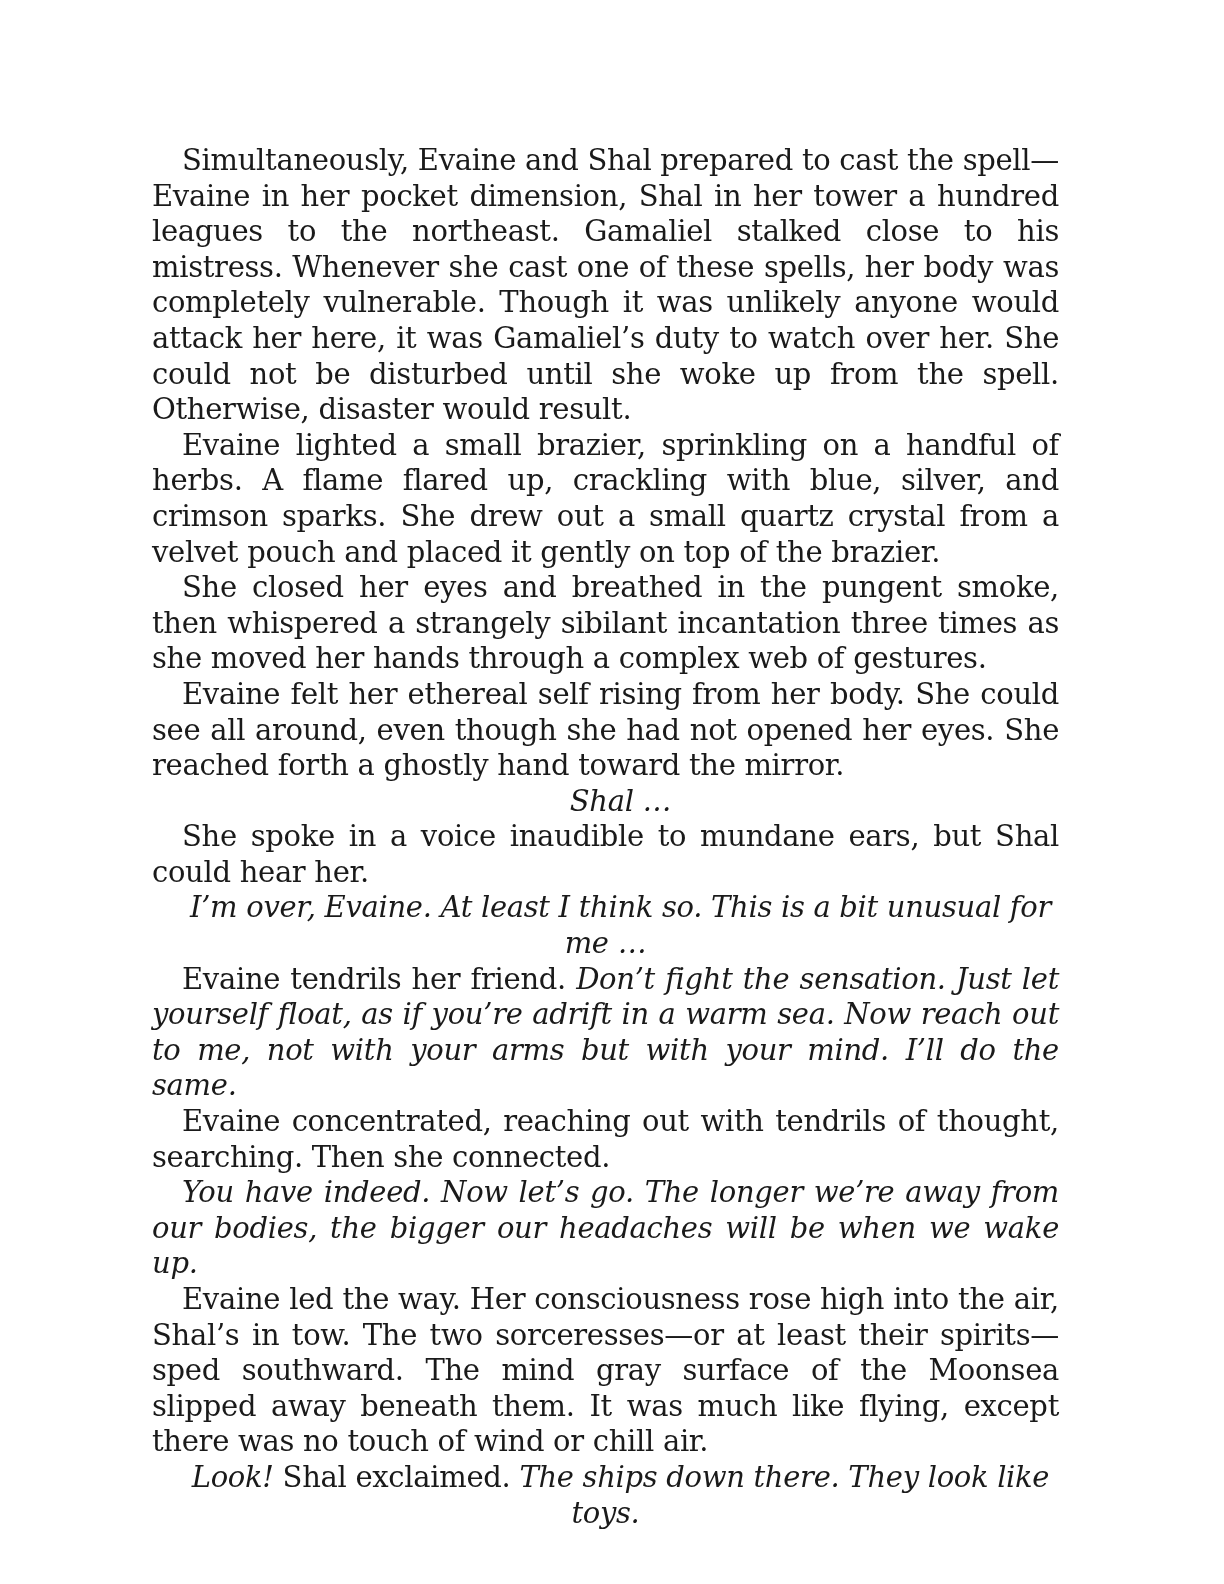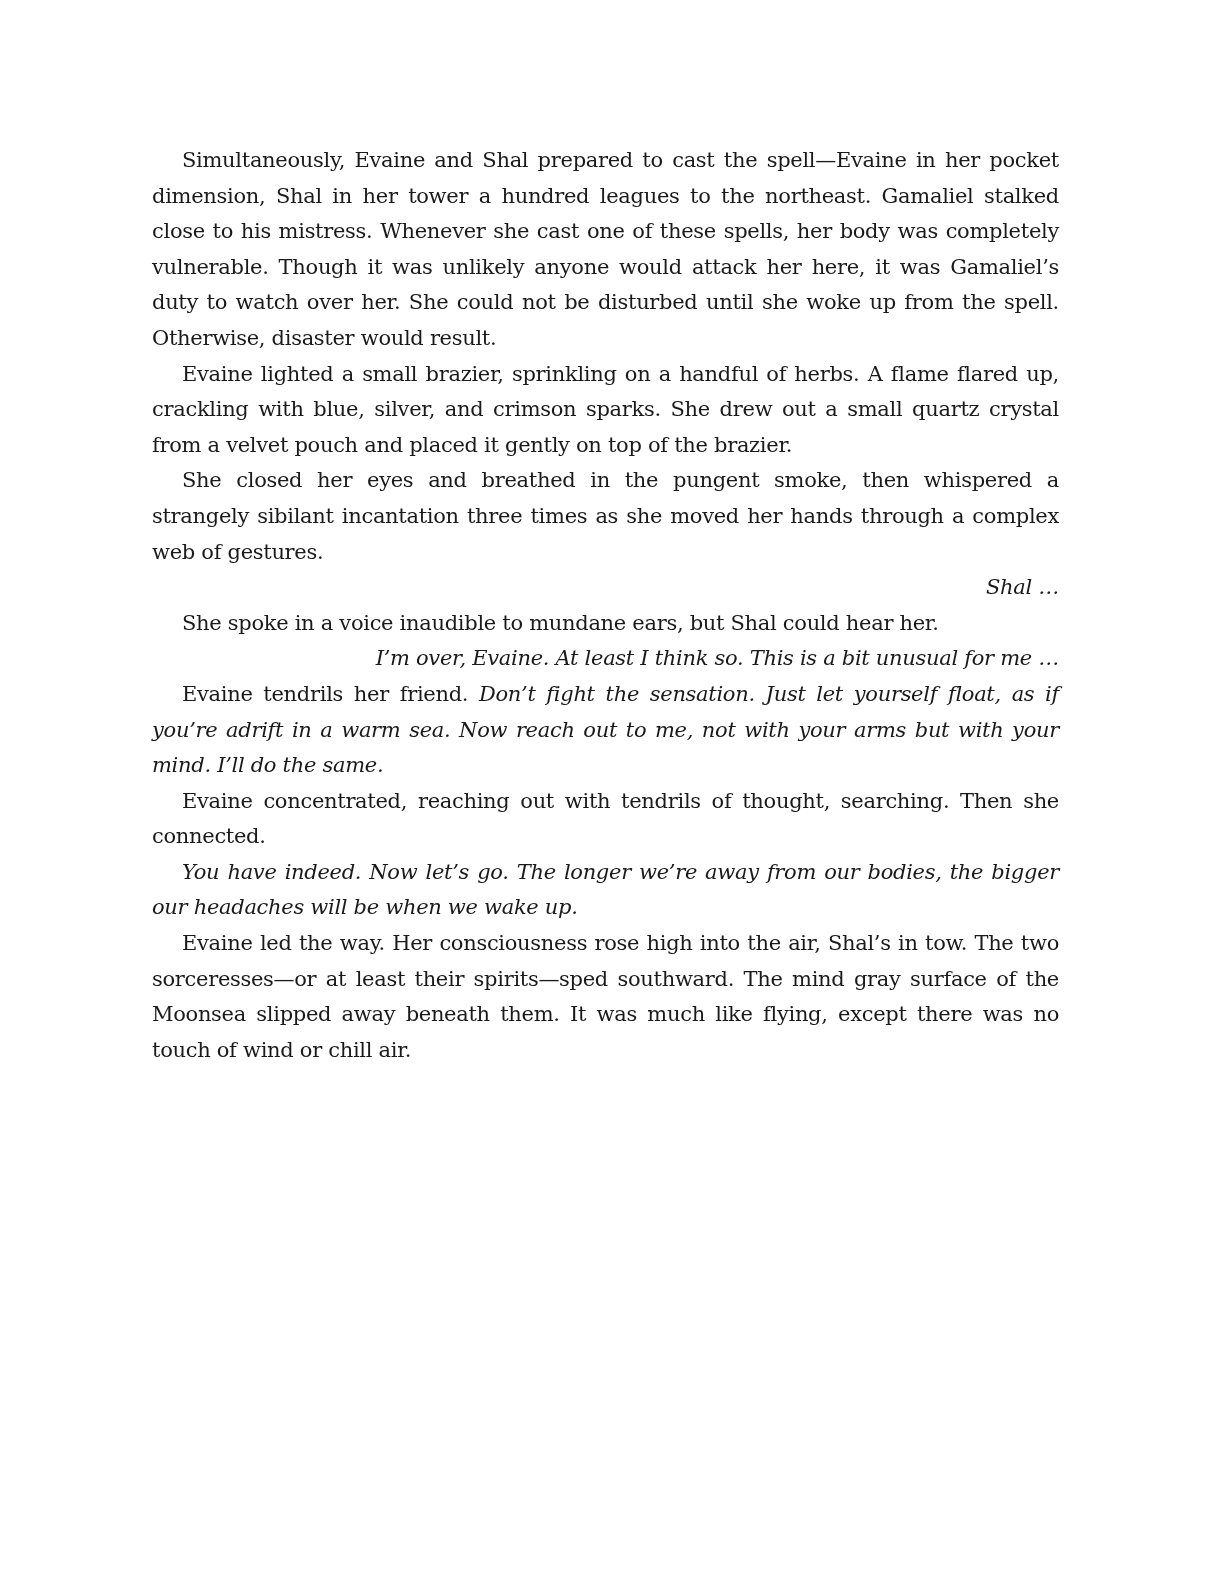--- a/index.html
+++ b/index.html
@@ -12,56 +12,58 @@
     height: 1584px;
     position: relative;
     overflow: hidden;
   }
   .page {
     position: absolute;
     left: 152px;
     top: 143px;
     width: 907px;
     font-family: "DejaVu Serif", "Liberation Serif", serif;
-    font-size: 21px;
+    font-size: 29px;
     line-height: 35.6px;
     color: #1a1a1a;
     letter-spacing: -0.3px;
   }
   .para {
     margin: 0;
     text-indent: 30px;
     text-align: justify;
   }
   .para.last-left {
-    text-align: right;
+    text-align: center;
   }
   .it {
     font-style: italic;
   }
 </style>
 </head>
 <body>
 
 <div class="page">
   <p class="para"><span>Simultaneously, Evaine and Shal prepared to cast the spell—Evaine in her pocket dimension, Shal in her tower a hundred leagues to the northeast. Gamaliel stalked close to his mistress. Whenever she cast one of these spells, her body was completely vulnerable. Though it was unlikely anyone would attack her here, it was Gamaliel’s duty to watch over her. She could not be disturbed until she woke up from the spell. Otherwise, disaster would result.</span></p>
 
   <p class="para"><span>Evaine lighted a small brazier, sprinkling on a handful of herbs. A flame flared up, crackling with blue, silver, and crimson sparks. She drew out a small quartz crystal from a velvet pouch and placed it gently on top of the brazier.</span></p>
 
   <p class="para"><span>She closed her eyes and breathed in the pungent smoke, then whispered a strangely sibilant incantation three times as she moved her hands through a complex web of gestures.</span></p>
 
+  <p class="para"><span>Evaine felt her ethereal self rising from her body. She could see all around, even though she had not opened her eyes. She reached forth a ghostly hand toward the mirror.</span></p>
 
   <p class="para last-left"><span class="it">Shal …</span></p>
 
   <p class="para"><span>She spoke in a voice inaudible to mundane ears, but Shal could hear her.</span></p>
 
   <p class="para last-left"><span class="it">I’m over, Evaine. At least I think so. This is a bit unusual for me …</span></p>
 
   <p class="para"><span>Evaine tendrils her friend. </span><span class="it">Don’t fight the sensation. Just let yourself float, as if you’re adrift in a warm sea. Now reach out to me, not with your arms but with your mind. I’ll do the same.</span></p>
 
   <p class="para"><span>Evaine concentrated, reaching out with tendrils of thought, searching. Then she connected.</span></p>
 
 
   <p class="para"><span class="it">You have indeed. Now let’s go. The longer we’re away from our bodies, the bigger our headaches will be when we wake up.</span></p>
 
   <p class="para"><span>Evaine led the way. Her consciousness rose high into the air, Shal’s in tow. The two sorceresses—or at least their spirits—sped southward. The mind gray surface of the Moonsea slipped away beneath them. It was much like flying, except there was no touch of wind or chill air.</span></p>
 
+  <p class="para last-left"><span class="it">Look!</span><span> Shal exclaimed. </span><span class="it">The ships down there. They look like toys.</span></p>
 </div>
 
 </body></html>

